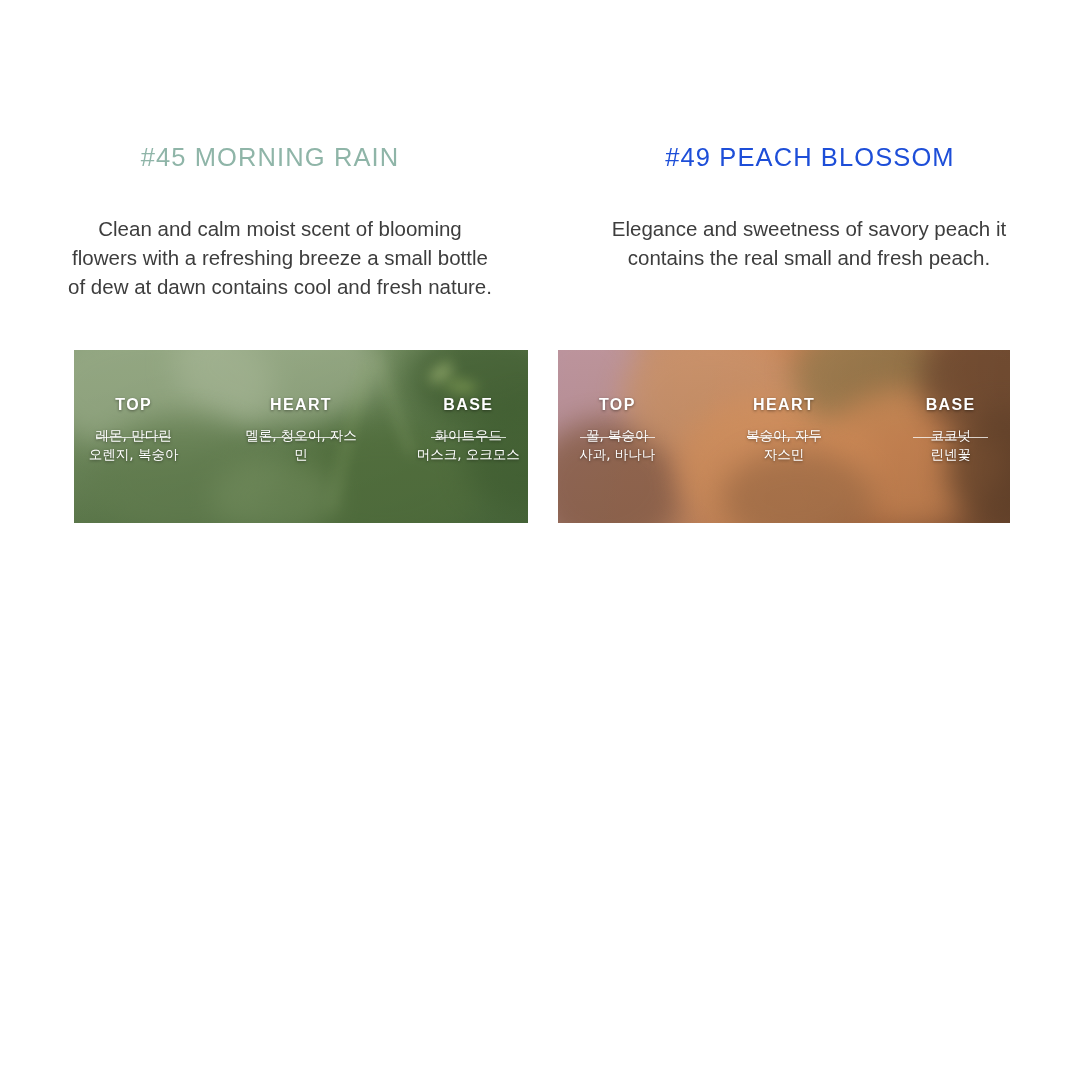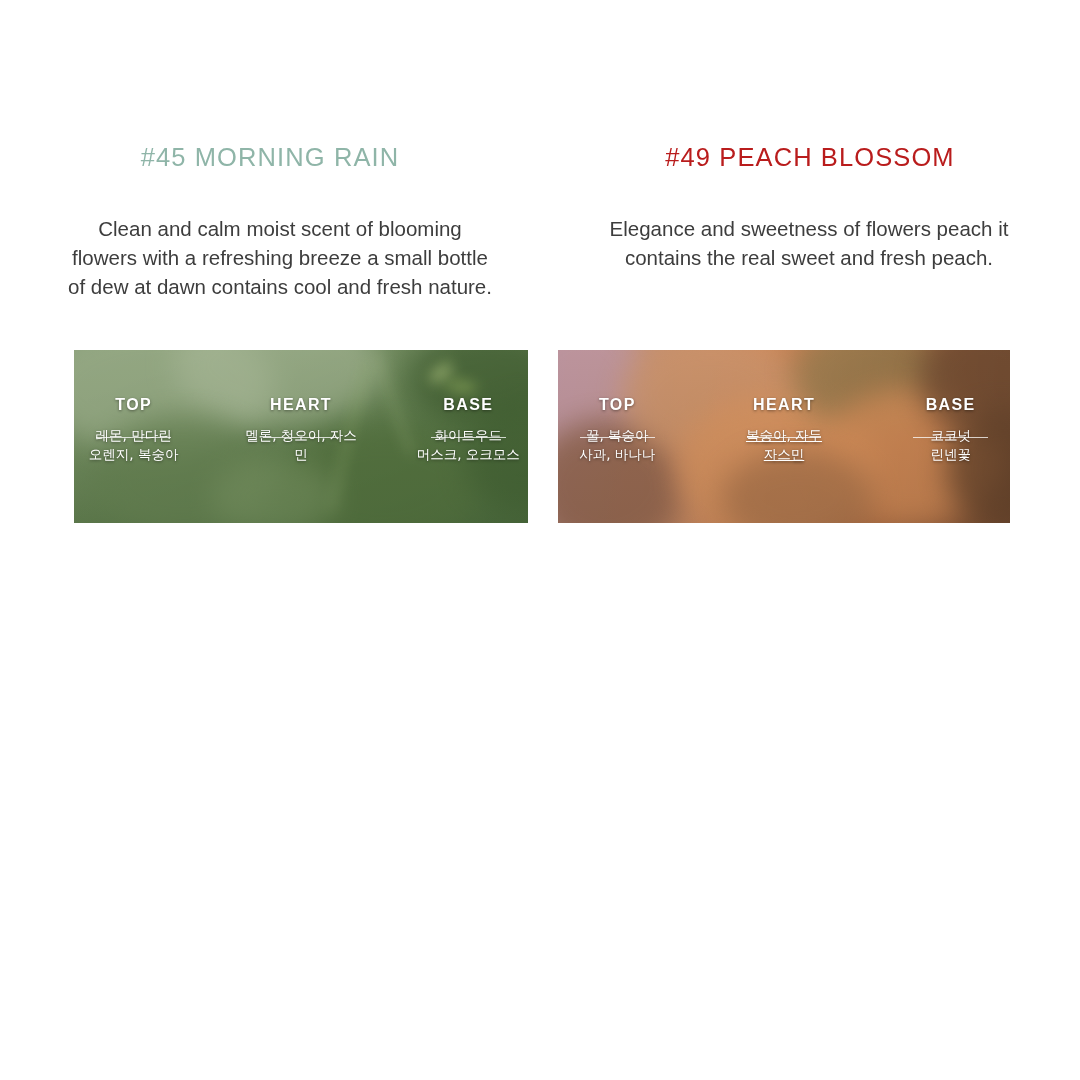--- a/index.html
+++ b/index.html
@@ -178,22 +178,22 @@
             <div class="note-head">BASE</div>
             <div class="note-rule"></div>
             <div class="note-body" style="white-space: pre-line;">화이트우드
 머스크, 오크모스</div>
           </div>
         </div>
       </div>
     </div>
 
     <div class="card">
-      <div class="card-title" style="color: #b91c1c;">#49 PEACH BLOSSOM</div>
-      <div class="card-desc">Elegance and sweetness of flowers peach it contains the real sweet and fresh peach.</div>
+      <div class="card-title" style="color: #1d4ed8;">#49 PEACH BLOSSOM</div>
+      <div class="card-desc">Elegance and sweetness of savory peach it contains the real small and fresh peach.</div>
 
       <div class="notes-panel">
         <div class="panel-photo" style="background:linear-gradient(100deg,#c8a0ac 0%,#cf9b7e 18%,#dd9462 42%,#b06f45 72%,#6f4a30 100%);">
           <div class="blob" style="left:-10%;top:-20%;width:30%;height:80%;background:#c9a3b4;opacity:.85;"></div>
           <div class="blob" style="left:-6%;top:40%;width:34%;height:78%;background:#8d6450;opacity:.8;"></div>
           <div class="blob" style="left:14%;top:-10%;width:40%;height:72%;background:#d9a177;opacity:.8;"></div>
           <div class="blob" style="left:26%;top:26%;width:44%;height:84%;background:#e8a169;opacity:.85;"></div>
           <div class="blob" style="left:52%;top:-16%;width:34%;height:62%;background:#8a8453;opacity:.6;"></div>
           <div class="blob" style="left:58%;top:22%;width:40%;height:80%;background:#e59a60;opacity:.78;"></div>
           <div class="blob" style="left:80%;top:-18%;width:30%;height:70%;background:#6b4a31;opacity:.82;"></div>
@@ -205,21 +205,21 @@
         <div class="panel-content">
           <div class="note-col">
             <div class="note-head">TOP</div>
             <div class="note-rule"></div>
             <div class="note-body" style="white-space: pre-line;">꿀, 복숭아
 사과, 바나나</div>
           </div>
           <div class="note-col">
             <div class="note-head">HEART</div>
             <div class="note-rule"></div>
-            <div class="note-body" style="white-space: pre-line; text-decoration: underline;">복숭아, 자두
+            <div class="note-body" style="white-space: pre-line;">복숭아, 자두
 자스민</div>
           </div>
           <div class="note-col">
             <div class="note-head">BASE</div>
             <div class="note-rule"></div>
             <div class="note-body" style="white-space: pre-line;">코코넛
 린넨꽃</div>
           </div>
         </div>
       </div>

